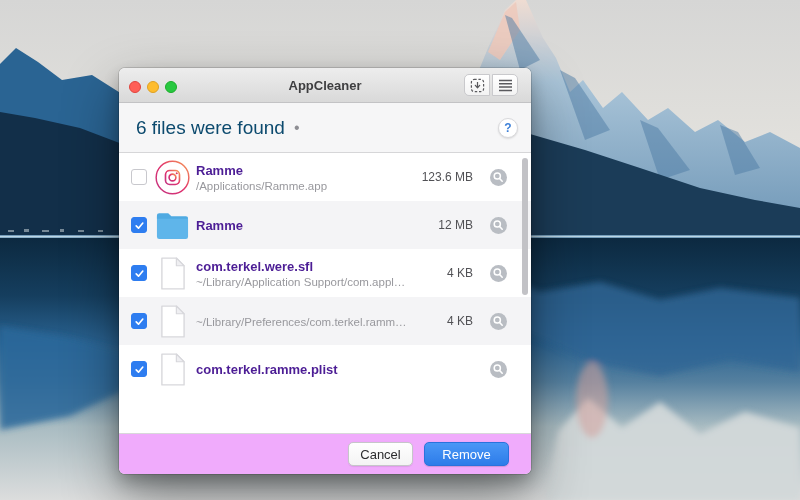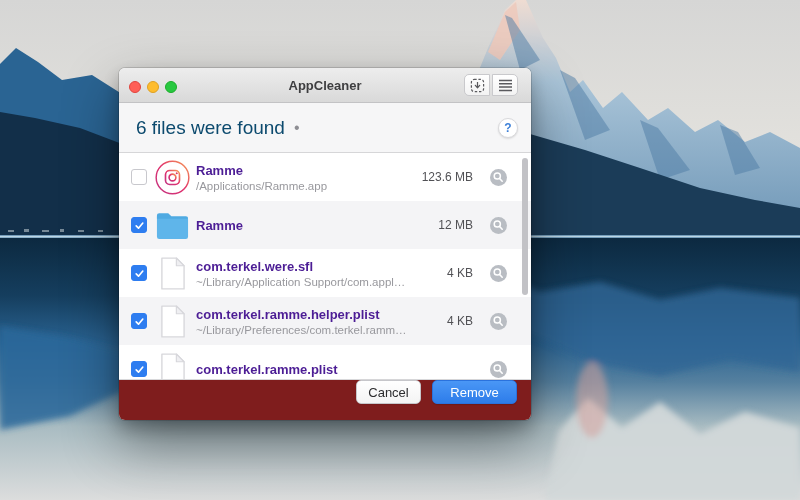--- a/index.html
+++ b/index.html
@@ -5,21 +5,21 @@
   html,body{margin:0;padding:0;}
   body{
     width:800px;height:500px;overflow:hidden;position:relative;
     font-family:"Liberation Sans","DejaVu Sans",sans-serif;
     background:#d8d9da;
   }
   #wallpaper{position:absolute;top:0;left:0;}
 
   
   .window{
-    position:absolute;left:119px;top:68px;width:412px;height:352px;
+    position:absolute;left:119px;top:68px;width:412px;height:406px;
     border-radius:6px;background:#fff;
     box-shadow:0 0 0 1px rgba(0,0,0,.14),0 24px 55px rgba(0,0,0,.42),0 8px 18px rgba(0,0,0,.25);
     display:flex;flex-direction:column;overflow:hidden;
   }
 
   
   .titlebar{
     position:relative;height:35px;flex:0 0 35px;
     background:linear-gradient(#ededed,#d9d9d9);
     border-bottom:1px solid #c3c3c5;box-sizing:border-box;
@@ -75,23 +75,23 @@
   .fpath:empty{display:none;}
   .fsize{margin-left:auto;font-size:12px;color:#515155;white-space:nowrap;margin-right:17px;}
   .mag{flex:0 0 17px;width:17px;height:17px;margin-right:24px;padding:0;border:none;background:transparent;cursor:default;}
   .scroll-thumb{
     position:absolute;right:3px;top:5px;width:6px;height:137px;border-radius:3px;
     background:#c2c2c6;
   }
 
   
   .footer{
-    height:41px;flex:0 0 41px;background:#7f1d1d;border-top:1px solid #d8d8da;
-    box-sizing:border-box;display:flex;justify-content:flex-end;
-    gap:11px;padding-right:14px;
+    height:41px;flex:0 0 41px;background:#f0abfc;border-top:1px solid #d8d8da;
+    box-sizing:border-box;display:flex;align-items:center;justify-content:flex-end;
+    gap:11px;padding-right:22px;
   }
   .btn{height:24px;border-radius:5px;font-size:13px;padding:0;cursor:default;}
   .btn.cancel{
     width:65px;background:linear-gradient(#fff,#f4f4f4);
     border:1px solid #c6c6ca;color:#2c2c2e;box-shadow:0 .5px 1px rgba(0,0,0,.08);
   }
   .btn.remove{
     width:85px;border:1px solid #2a72dd;color:#fff;
     background:linear-gradient(var(--remove-top,#4a97f6),var(--remove-bottom,#2d7ce9));
     box-shadow:0 .5px 1px rgba(0,0,0,.15);
@@ -278,21 +278,20 @@
             <path d="M2.4 6.4 L4.9 8.9 L9.6 3.3" fill="none" stroke="#fff" stroke-width="1.8" stroke-linecap="round" stroke-linejoin="round"></path>
           </svg>
         </div>
         <div class="ficon">
           <svg width="27" height="35" viewBox="0 0 28 36">
             <path d="M3 2 h15 l8 8 v24 H3 Z" fill="#fff" stroke="#d7d7db" stroke-width="1.4" stroke-linejoin="round"></path>
             <path d="M18 2 l8 8 h-8 Z" fill="#efeff2" stroke="#d7d7db" stroke-width="1.2" stroke-linejoin="round"></path>
           </svg>
         </div>
         <div class="ftext">
-          <div class="fname">com.terkel.ramme.helper.plist</div>
           <div class="fpath">~/Library/Preferences/com.terkel.ramme.help…</div>
         </div>
         <div class="fsize">4 KB</div>
         <button class="mag"><svg width="17" height="17" viewBox="0 0 17 17">
             <circle cx="8.5" cy="8.5" r="8.5" fill="#b9bdc3"></circle>
             <circle cx="7.3" cy="7" r="3.1" fill="none" stroke="#fff" stroke-width="1.5"></circle>
             <line x1="9.6" y1="9.5" x2="12.2" y2="12.2" stroke="#fff" stroke-width="1.6" stroke-linecap="round"></line>
           </svg></button>
       </div>
       <div class="row">

